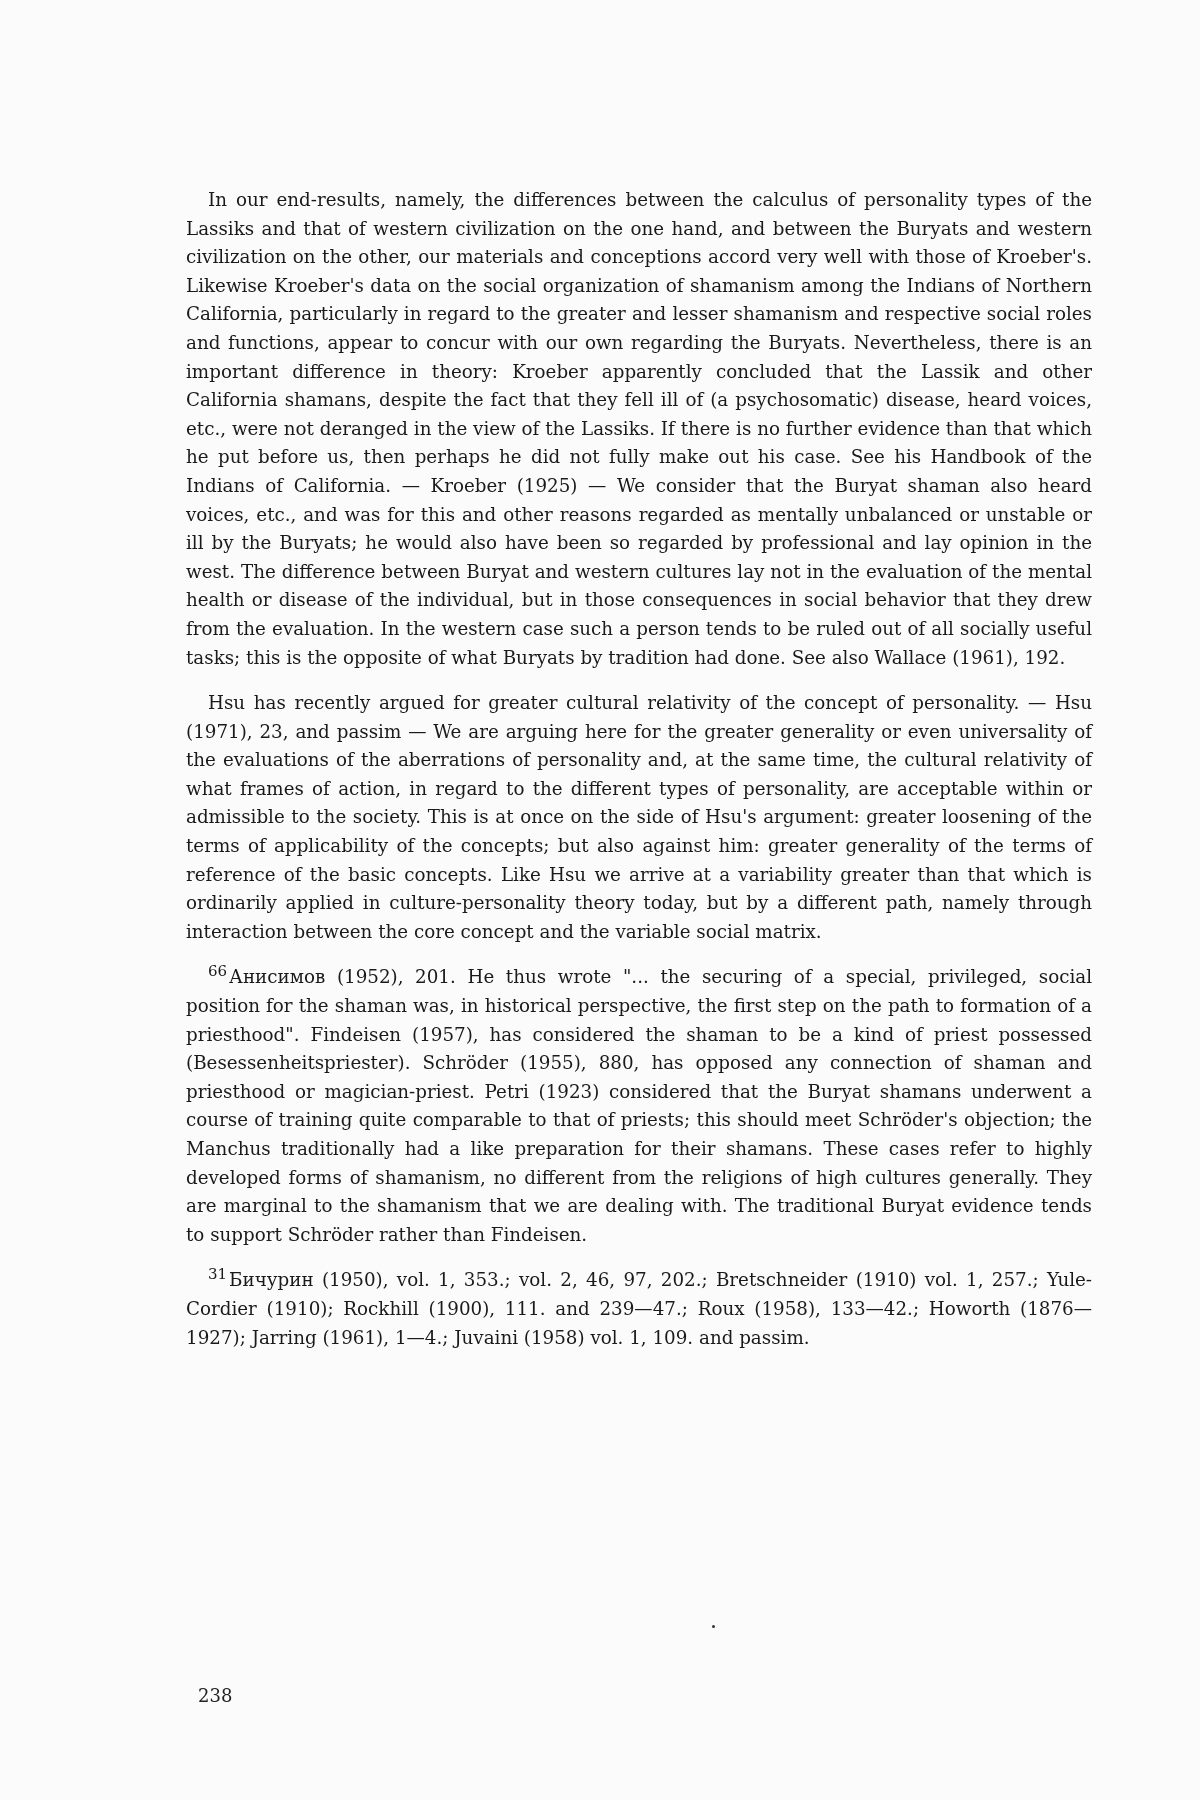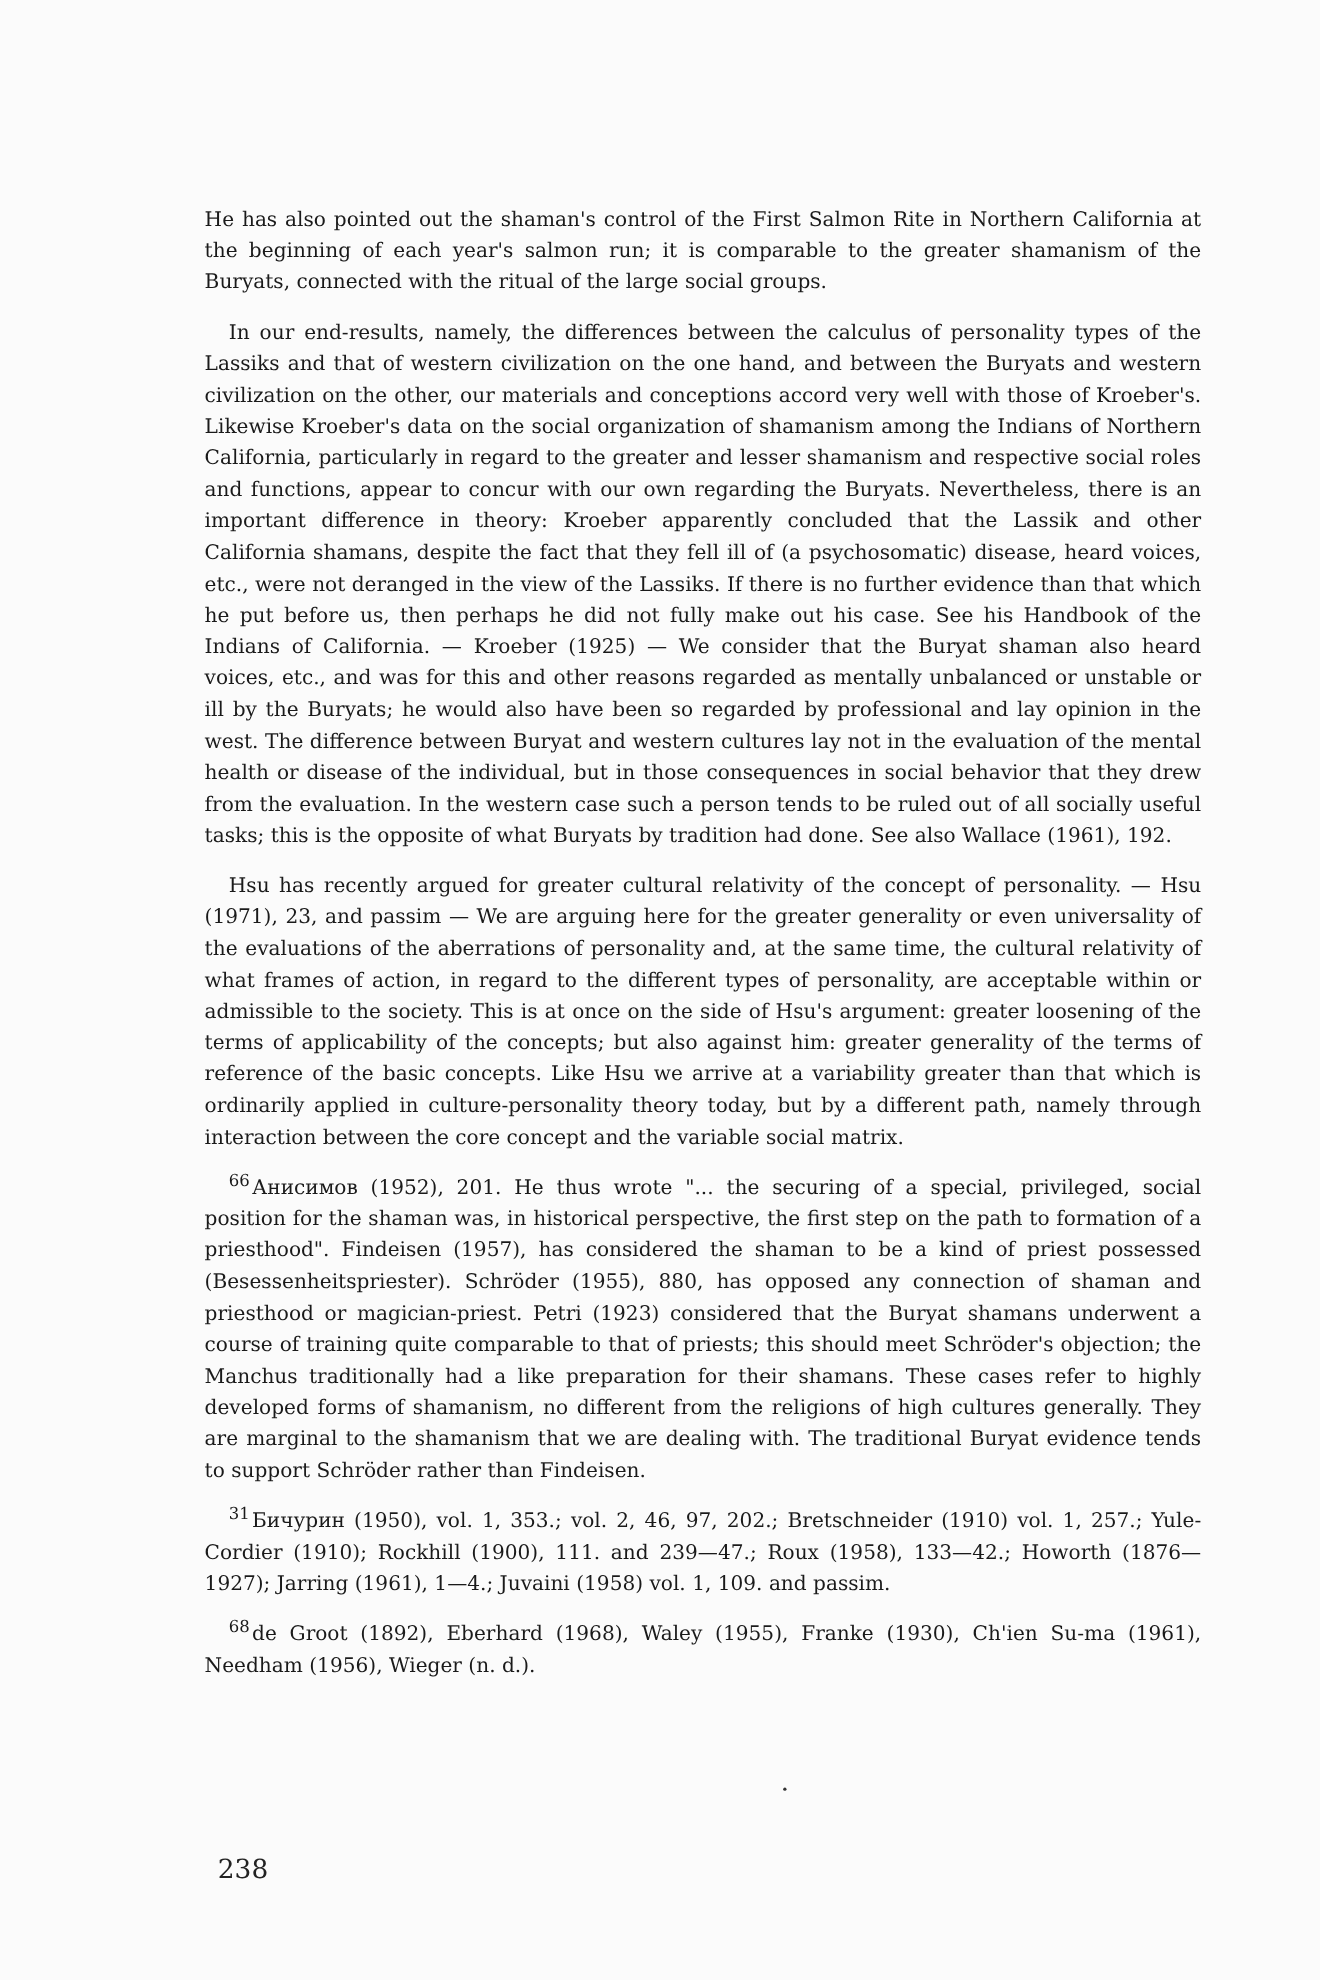--- a/index.html
+++ b/index.html
@@ -27,45 +27,41 @@
   .para + .para { margin-top: 17px; }
   .fn-num {
     font-size: 15px;
     vertical-align: super;
     line-height: 0;
     margin-right: 2px;
   }
   .folio {
     position: absolute;
     left: 198px; top: 1685px;
-    font-size: 24px;
+    font-size: 18px;
     font-family: "DejaVu Serif", serif;
     color: #222;
     text-align: right;
   }
   .dot {
     position: absolute;
     left: 712px; top: 1625px;
     width: 3px; height: 3px;
     background: #333; border-radius: 50%;
   }
 </style>
 </head>
 <body>
 
 <div class="page">
-  <p class="para">He has also pointed out the shaman's control of the First Salmon Rite in Northern California at the beginning of each year's salmon run; it is comparable to the greater shamanism of the Buryats, connected with the ritual of the large social groups.</p>
   <p class="para indent">In our end-results, namely, the differences between the calculus of personality types of the Lassiks and that of western civilization on the one hand, and between the Buryats and western civilization on the other, our materials and conceptions accord very well with those of Kroeber's. Likewise Kroeber's data on the social organization of shamanism among the Indians of Northern California, particularly in regard to the greater and lesser shamanism and respective social roles and functions, appear to concur with our own regarding the Buryats. Nevertheless, there is an important difference in theory: Kroeber apparently concluded that the Lassik and other California shamans, despite the fact that they fell ill of (a psychosomatic) disease, heard voices, etc., were not deranged in the view of the Lassiks. If there is no further evidence than that which he put before us, then perhaps he did not fully make out his case. See his Handbook of the Indians of California. — Kroeber (1925) — We consider that the Buryat shaman also heard voices, etc., and was for this and other reasons regarded as mentally unbalanced or unstable or ill by the Buryats; he would also have been so regarded by professional and lay opinion in the west. The difference between Buryat and western cultures lay not in the evaluation of the mental health or disease of the individual, but in those consequences in social behavior that they drew from the evaluation. In the western case such a person tends to be ruled out of all socially useful tasks; this is the opposite of what Buryats by tradition had done. See also Wallace (1961), 192.</p>
   <p class="para indent">Hsu has recently argued for greater cultural relativity of the concept of personality. — Hsu (1971), 23, and passim — We are arguing here for the greater generality or even universality of the evaluations of the aberrations of personality and, at the same time, the cultural relativity of what frames of action, in regard to the different types of personality, are acceptable within or admissible to the society. This is at once on the side of Hsu's argument: greater loosening of the terms of applicability of the concepts; but also against him: greater generality of the terms of reference of the basic concepts. Like Hsu we arrive at a variability greater than that which is ordinarily applied in culture-personality theory today, but by a different path, namely through interaction between the core concept and the variable social matrix.</p>
 
   <p class="para indent">
     <span class="fn-num">66</span><span>Анисимов (1952), 201. He thus wrote "... the securing of a special, privileged, social position for the shaman was, in historical perspective, the first step on the path to formation of a priesthood". Findeisen (1957), has considered the shaman to be a kind of priest possessed (Besessenheitspriester). Schröder (1955), 880, has opposed any connection of shaman and priesthood or magician-priest. Petri (1923) considered that the Buryat shamans underwent a course of training quite comparable to that of priests; this should meet Schröder's objection; the Manchus traditionally had a like preparation for their shamans. These cases refer to highly developed forms of shamanism, no different from the religions of high cultures generally. They are marginal to the shamanism that we are dealing with. The traditional Buryat evidence tends to support Schröder rather than Findeisen.</span>
   </p>
   <p class="para indent">
     <span class="fn-num">31</span><span>Бичурин (1950), vol. 1, 353.; vol. 2, 46, 97, 202.; Bretschneider (1910) vol. 1, 257.; Yule-Cordier (1910); Rockhill (1900), 111. and 239—47.; Roux (1958), 133—42.; Howorth (1876—1927); Jarring (1961), 1—4.; Juvaini (1958) vol. 1, 109. and passim.</span>
   </p>
-  <p class="para indent">
-    <span class="fn-num">68</span><span>de Groot (1892), Eberhard (1968), Waley (1955), Franke (1930), Ch'ien Su-ma (1961), Needham (1956), Wieger (n. d.).</span>
-  </p>
 </div>
 
 <div class="dot"></div>
 <div class="folio">238</div>
 
 </body></html>

